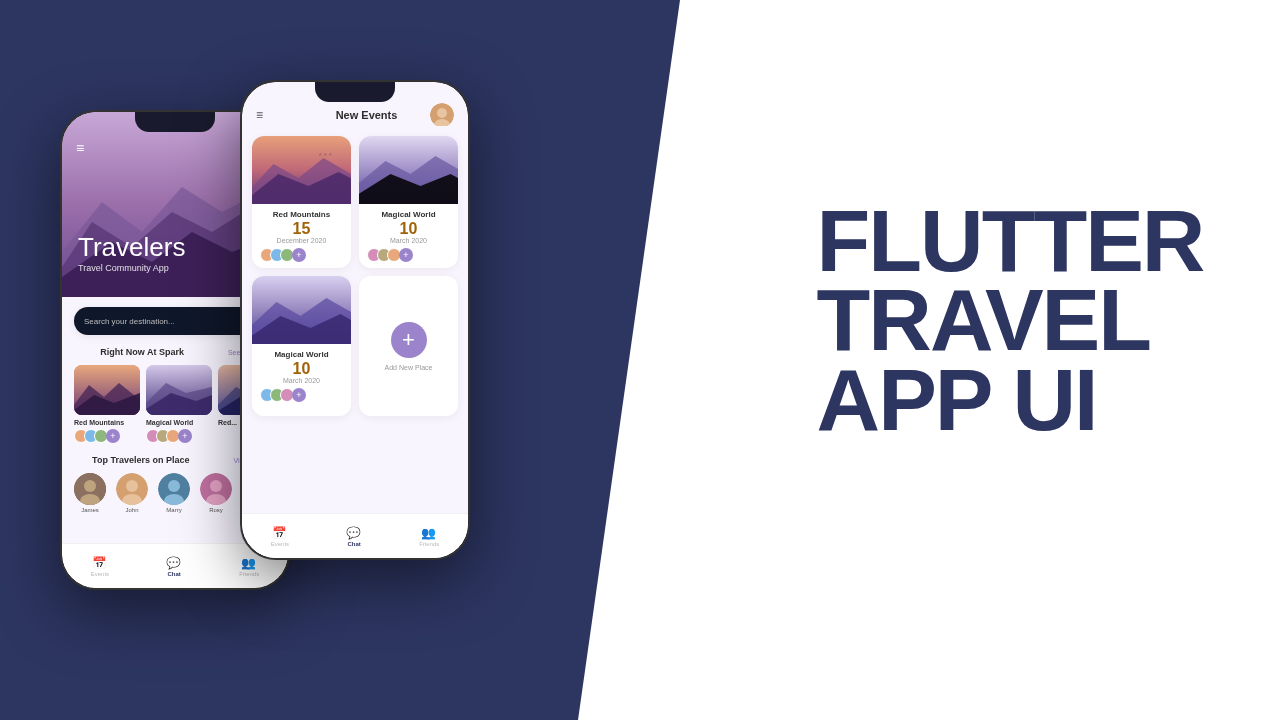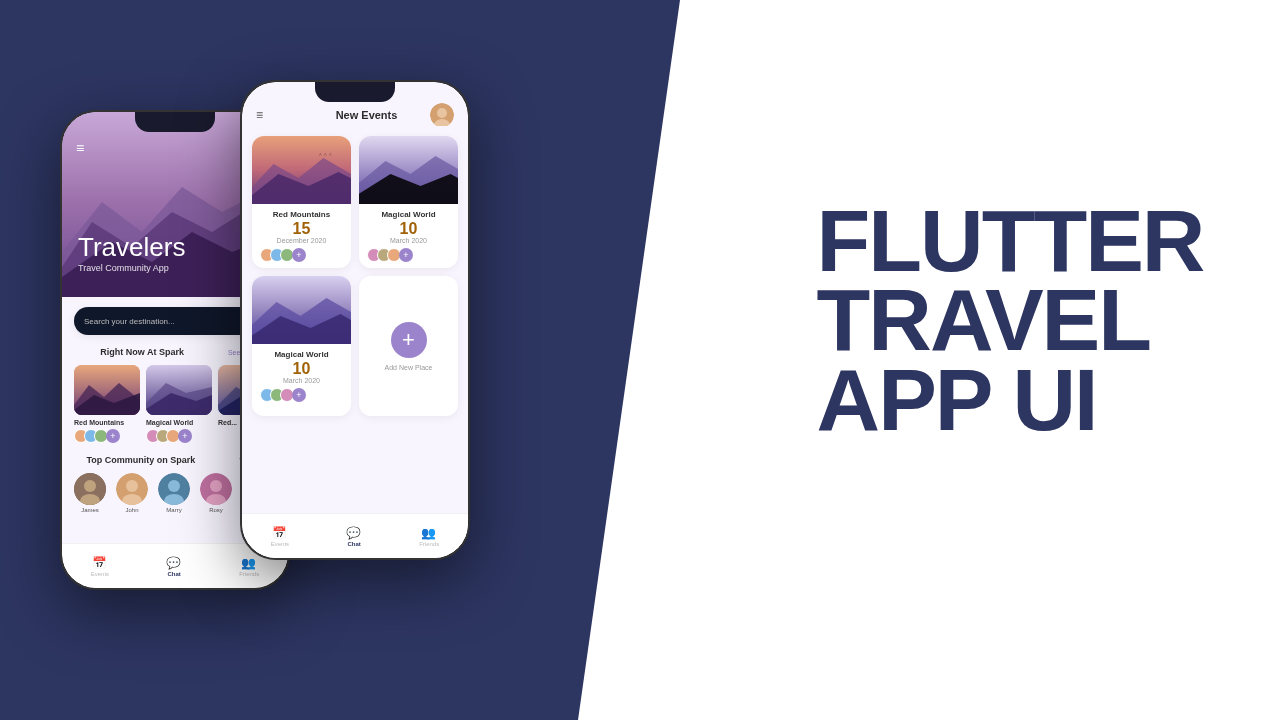--- a/index.html
+++ b/index.html
@@ -558,21 +558,21 @@
                   <polygon points="0,40 18,22 36,32 55,20 66,28 66,50 0,50" fill="#404080" opacity="0.7"></polygon>
                   <polygon points="0,46 22,32 44,40 66,34 66,50 0,50" fill="#202060" opacity="0.9"></polygon>
                 </svg>
               </div>
               <div class="card-name">Red...</div>
             </div>
           </div>
 
           <div class="travelers-section">
             <div class="section-header">
-              <span class="section-title">Top Community on Spark</span>
+              <span class="section-title">Top Travelers on Place</span>
               <span class="section-link">View All</span>
             </div>
 
             <div class="traveler-avatars">
               <div class="traveler-item">
                 <div class="traveler-avatar" style="background: linear-gradient(135deg, #8b7355, #6b5340); border-radius:50%; display:flex; align-items:center; justify-content:center;">
                   <svg width="32" height="32" viewBox="0 0 32 32">
                     <circle cx="16" cy="16" r="16" fill="#8b7060"></circle>
                     <circle cx="16" cy="13" r="6" fill="#c4a882" opacity="0.9"></circle>
                     <ellipse cx="16" cy="28" rx="10" ry="7" fill="#c4a882" opacity="0.9"></ellipse>

